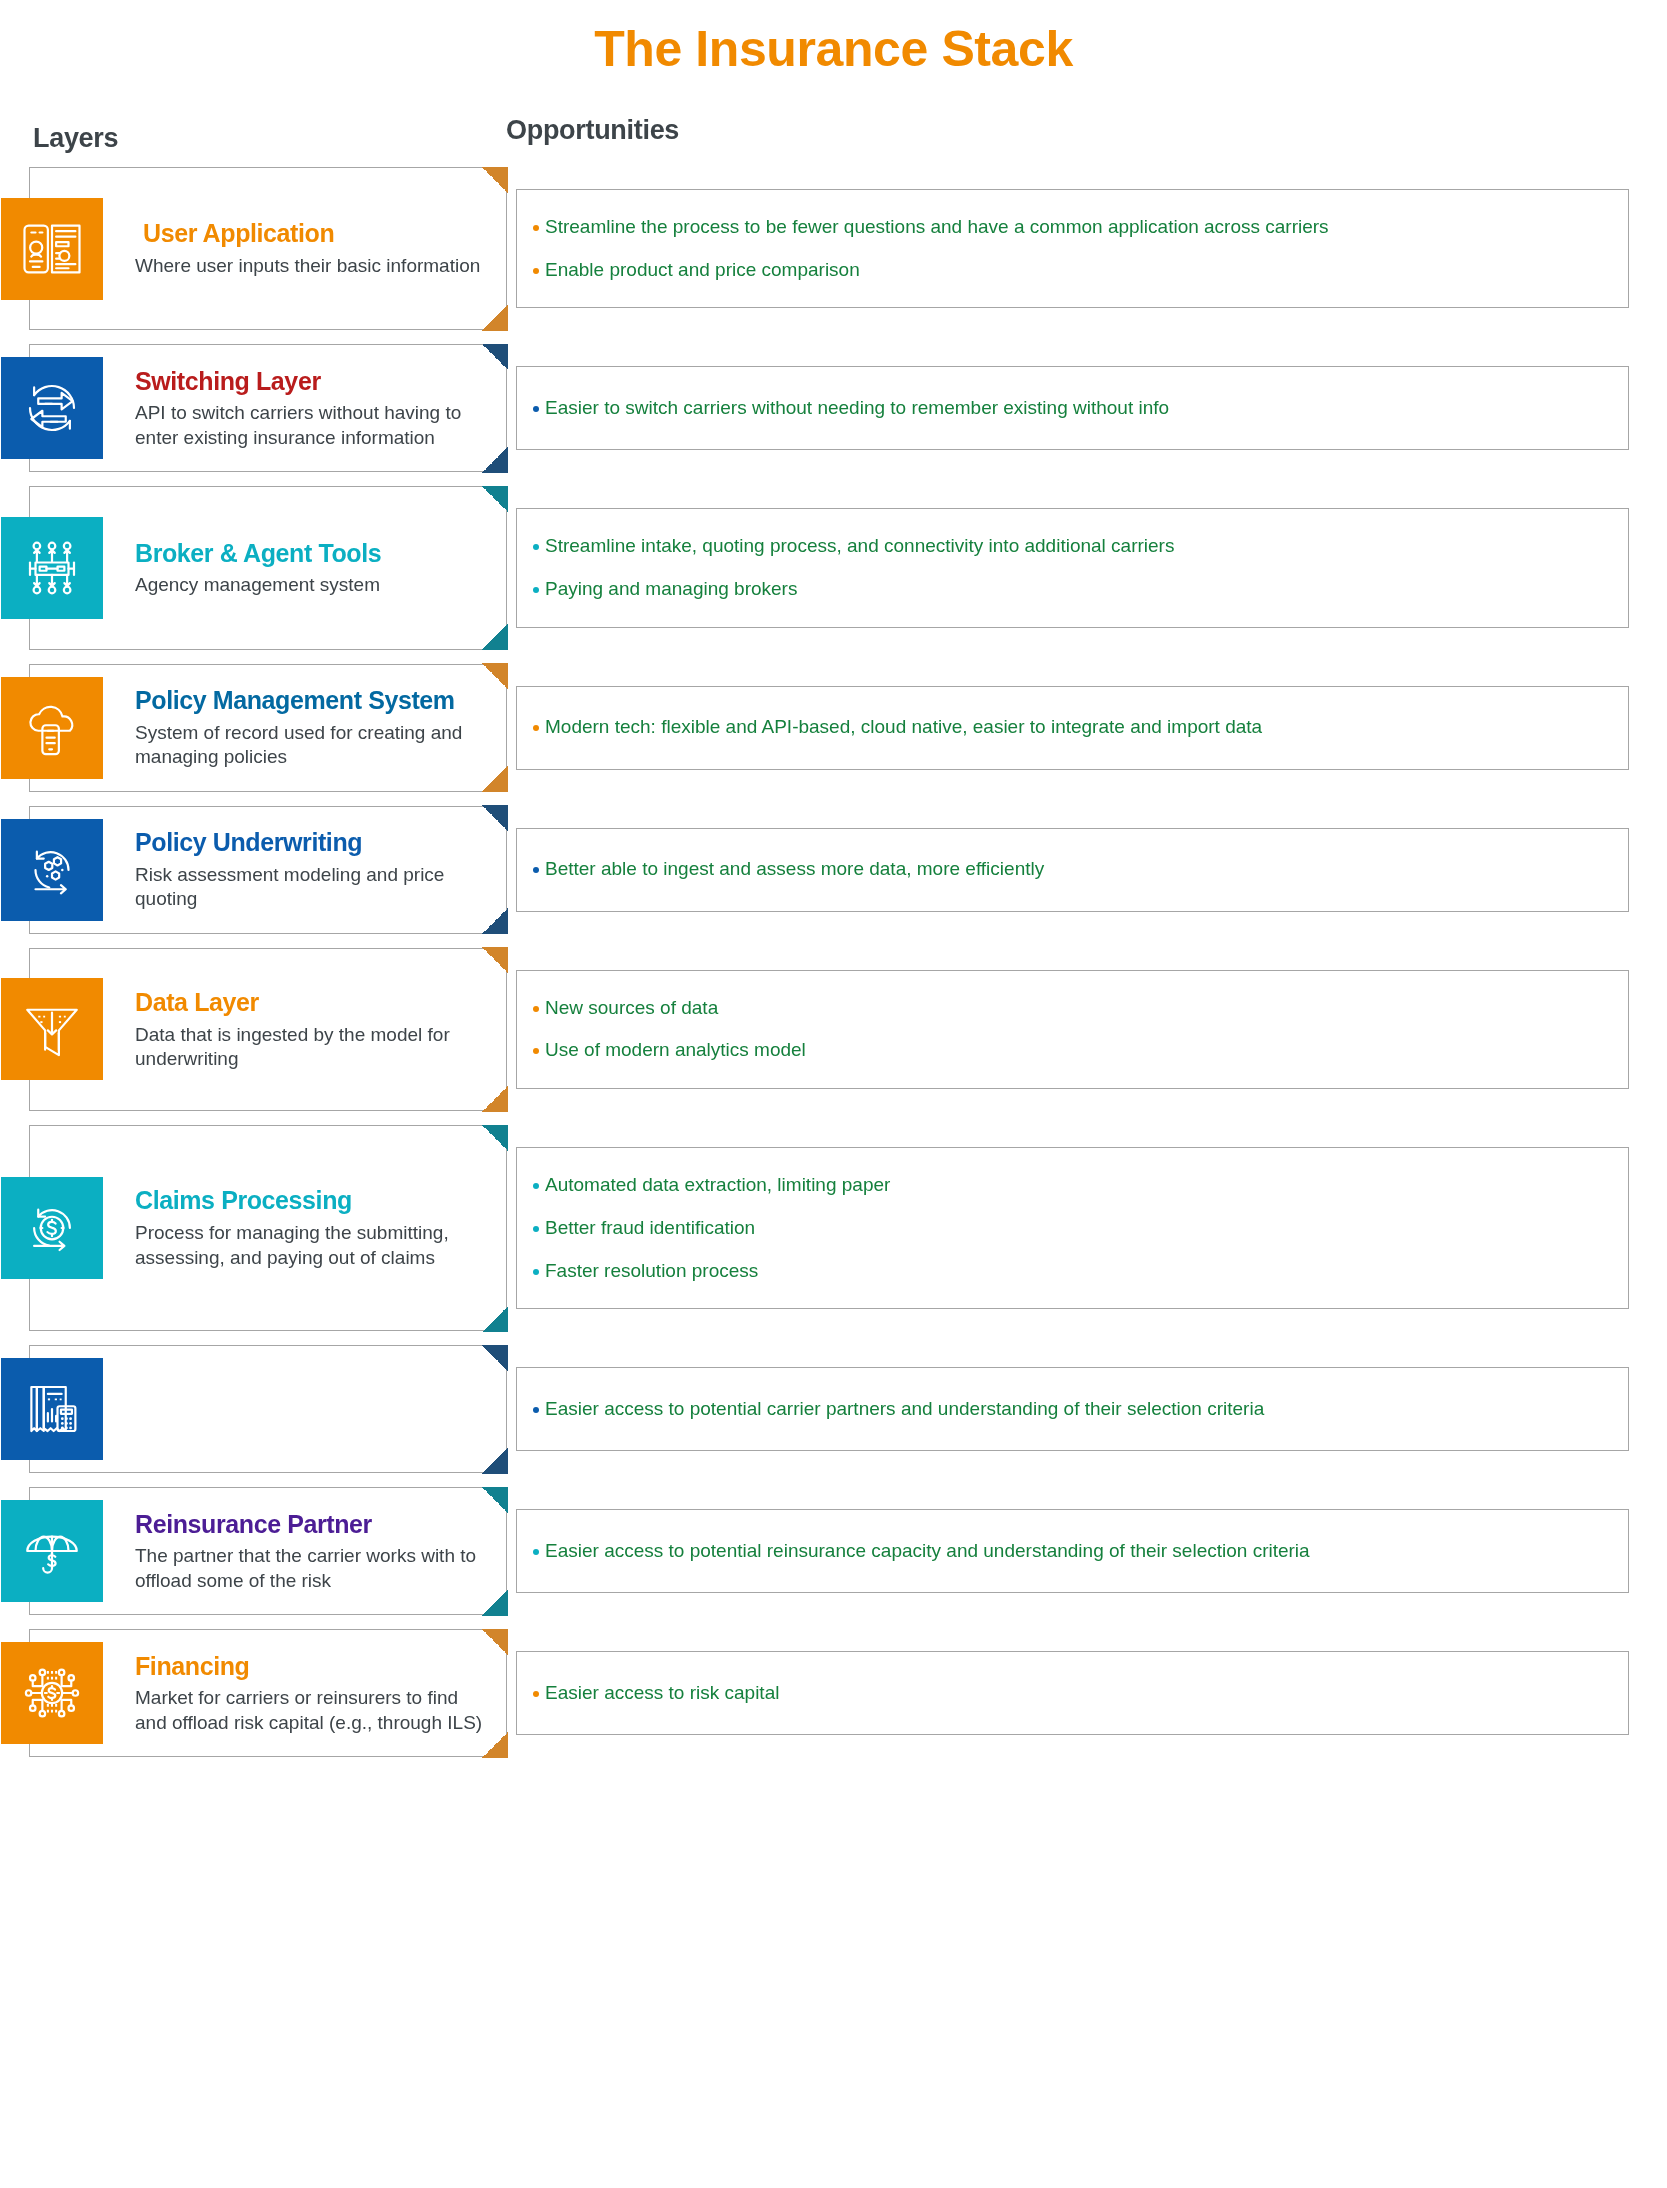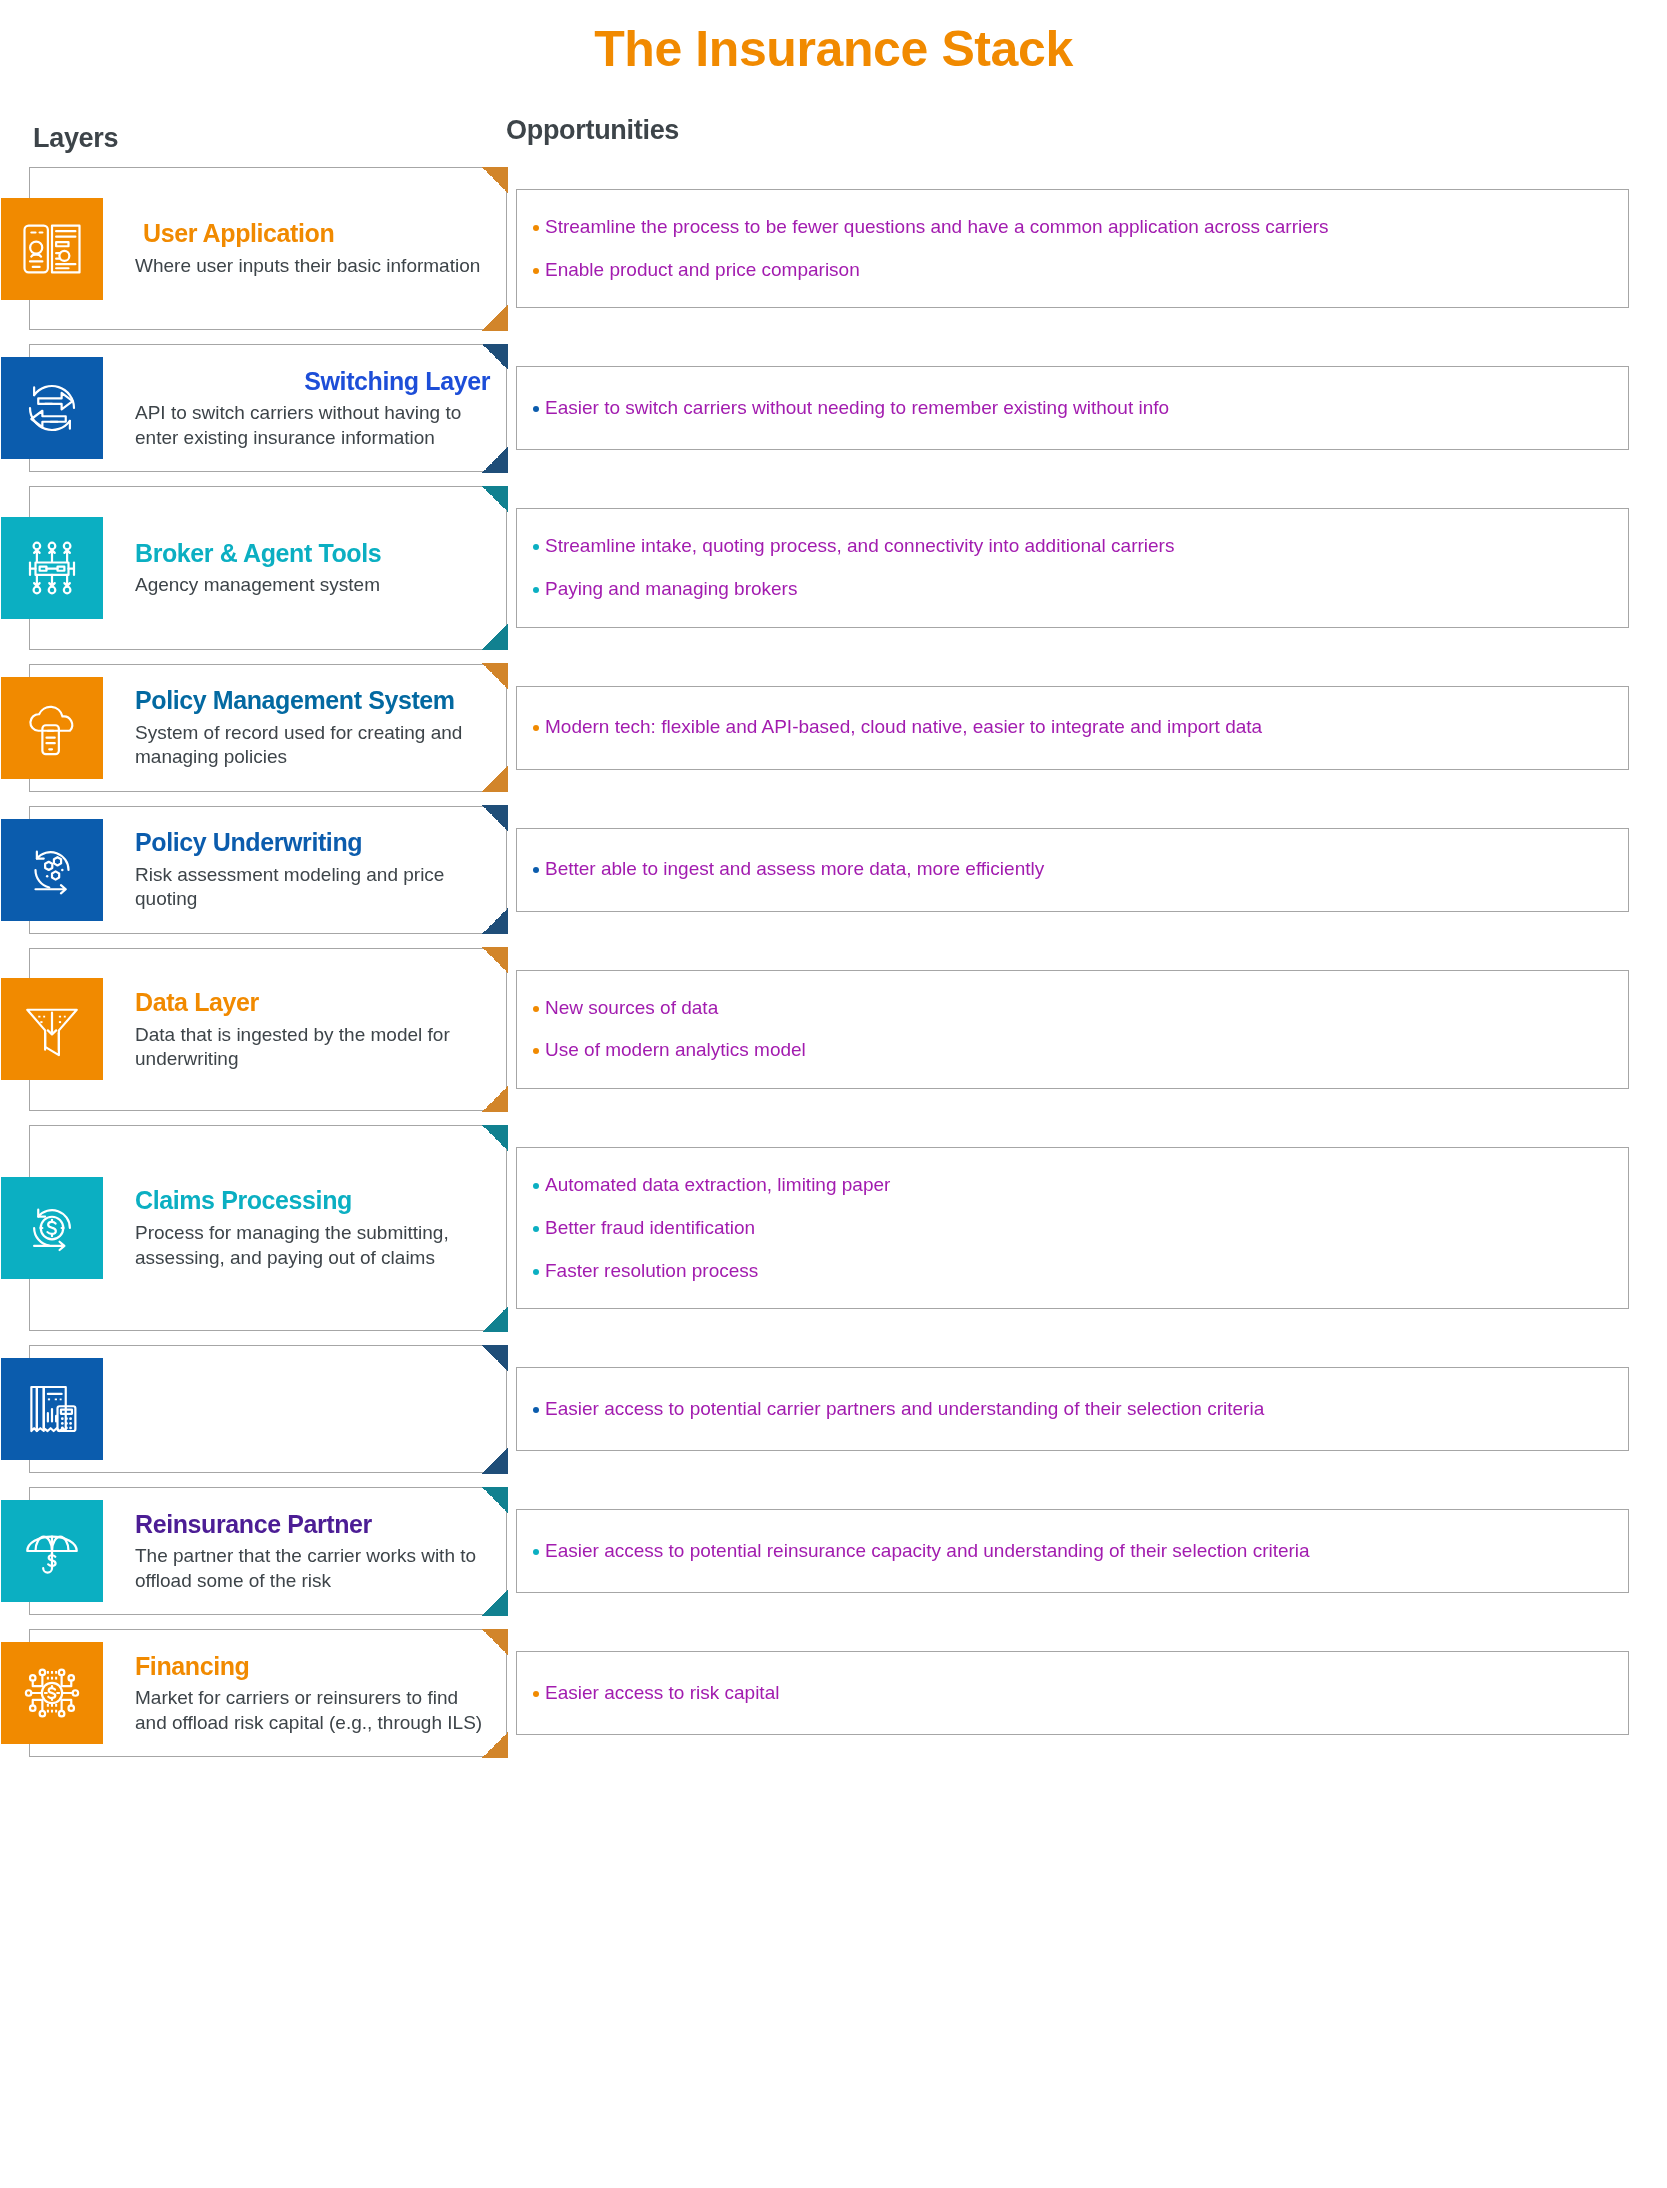--- a/index.html
+++ b/index.html
@@ -129,21 +129,21 @@
   .bullet-dot{
     flex:0 0 auto;
     width:6px;height:6px;
     border-radius:50%;
     margin-top:10px;
     margin-right:6px;
   }
   .bullet-text{
     font-size:19px;
     line-height:1.3;
-    color:#a21caf;
+    color:#15803d;
   }
 </style>
 </head>
 <body>
 
 <div class="page">
 
   <div class="title">The Insurance Stack</div>
 
   <div class="col-heads">
@@ -200,21 +200,21 @@
               <path d="M8 24a16 16 0 0 0 29 9.3" fill="none" stroke="#ffffff" stroke-width="1.6" stroke-linecap="round" stroke-linejoin="round"></path>
        <path d="M11 14.7V9" fill="none" stroke="#ffffff" stroke-width="1.6" stroke-linecap="round" stroke-linejoin="round"></path>
               <path d="M37 33.3V39" fill="none" stroke="#ffffff" stroke-width="1.6" stroke-linecap="round" stroke-linejoin="round"></path>
        <path d="M14 17h17v-4l8 6-8 6v-4H14z" fill="none" stroke="#ffffff" stroke-width="1.6" stroke-linecap="round" stroke-linejoin="round"></path>
        <path d="M34 30H17v-4l-8 6 8 6v-4h17z" fill="none" stroke="#ffffff" stroke-width="1.6" stroke-linecap="round" stroke-linejoin="round"></path>
        <line x1="19" y1="21" x2="24" y2="21" fill="none" stroke="#ffffff" stroke-width="1.6" stroke-linecap="round" stroke-linejoin="round"></line>
               <line x1="23" y1="34" x2="28" y2="34" fill="none" stroke="#ffffff" stroke-width="1.6" stroke-linecap="round" stroke-linejoin="round"></line>
             </svg>
           </div>
           <div class="layer-text">
-            <div class="layer-title" style="color: #1d4ed8; text-align: right;">Switching Layer</div>
+            <div class="layer-title" style="color: #b91c1c;">Switching Layer</div>
             <div class="layer-desc">API to switch carriers without having to enter existing insurance information</div>
           </div>
           <div class="notch top" style="background: linear-gradient(to left bottom, rgb(31, 78, 121) 50%, transparent 50%);"></div>
           <div class="notch bot" style="background: linear-gradient(to left top, rgb(31, 78, 121) 50%, transparent 50%);"></div>
         </div>
         <div class="opp-card">
           <div class="bullet-row">
             <span class="bullet-dot" style="background: rgb(11, 92, 173);"></span>
             <span class="bullet-text">Easier to switch carriers without needing to remember existing without info</span>
           </div>

